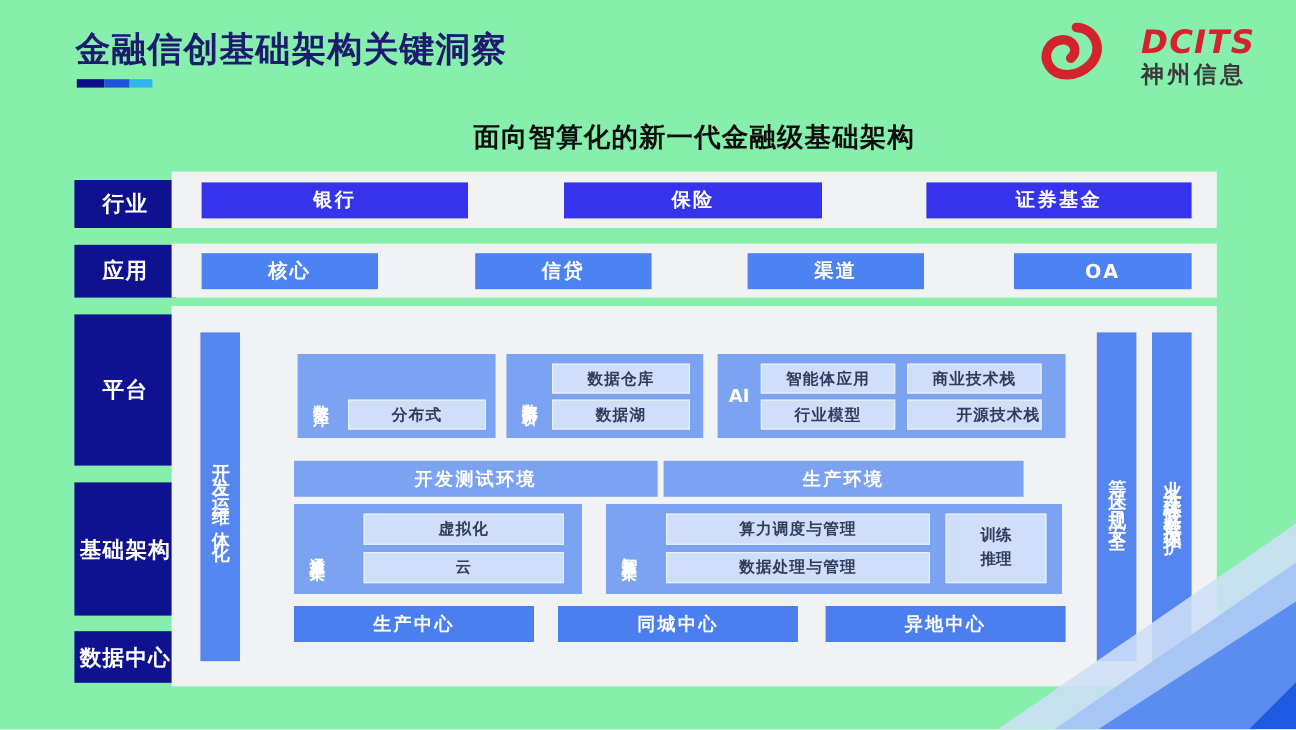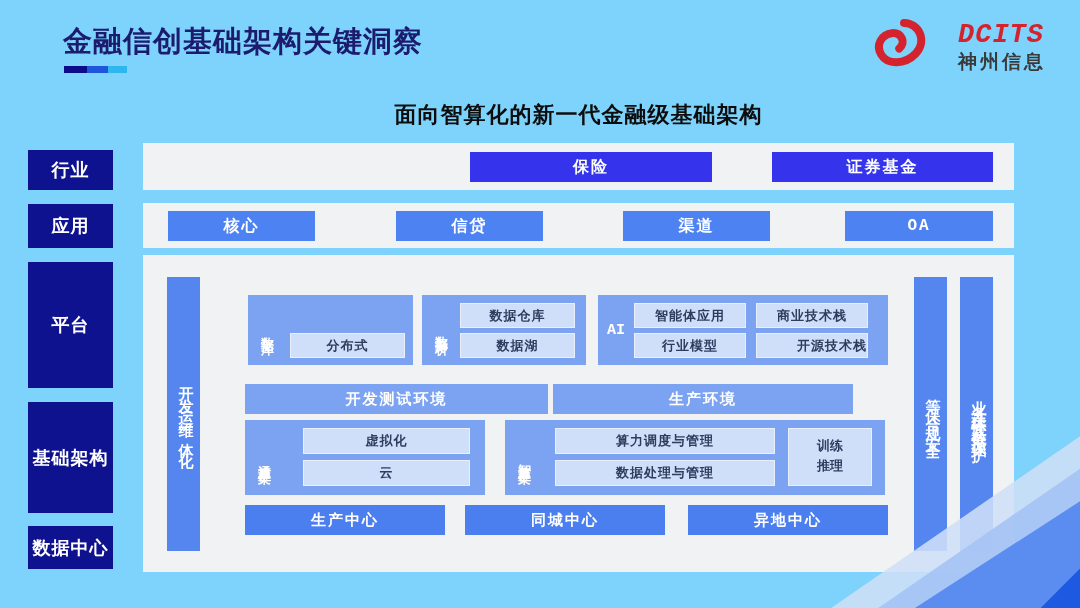--- a/index.html
+++ b/index.html
@@ -1,56 +1,56 @@
 <!DOCTYPE html>
 <html lang="zh"><head>
 <meta charset="utf-8">
 <style>
   * { margin:0; padding:0; box-sizing:border-box; }
   html,body { background:#ffffff; }
   body { font-family:"DejaVu Sans","Liberation Sans",sans-serif; }
-  .page { position:relative; width:1080px; height:608px; background:#7dd3fc; overflow:hidden;font-family:Liberation Mono, monospace; }
+  .page { position:relative; width:1080px; height:608px; background:#86efac; overflow:hidden; }
 
   
   .title { position:absolute; left:63px; top:22px; font-size:29px; font-weight:bold;
            color:#1c1b6e; letter-spacing:1px; }
   .underline { position:absolute; left:64px; top:66px; display:flex; height:7px; }
   .underline .u1 { width:23px; background:#0c0c8a; }
   .underline .u2 { width:21px; background:#1e55dd; }
   .underline .u3 { width:19px; background:#2fb6ee; }
 
   .logo { position:absolute; right:34px; top:16px; display:flex; align-items:center; gap:24px;justify-content:space-between; }
   .logo-texts { display:flex; flex-direction:column; line-height:1.1; }
   .logo-brand { font-size:27px; font-weight:bold; font-style:italic; color:#d5232e; letter-spacing:1px; }
   .logo-company { font-size:19px; font-weight:bold; color:#3a3a3a; letter-spacing:3px; margin-top:2px; }
 
   .subtitle { position:absolute; left:143px; width:871px; top:100px; text-align:center;
               font-size:22px; font-weight:bold; color:#0d0d0d; letter-spacing:1px; }
 
   
-  .sb { position:absolute; left:28px; width:85px; background:#0f128e; color:#fff;
+  .sb { position:absolute; left:62px; width:85px; background:#0f128e; color:#fff;
         font-size:18px; font-weight:bold; display:flex; align-items:center; justify-content:center;
         letter-spacing:1px; }
   .sb1 { top:150px; height:40px; }
   .sb2 { top:204px; height:44px;text-align:center; }
   .sb3 { top:262px; height:126px; }
   .sb4 { top:402px; height:111px; }
   .sb5 { top:526px; height:43px; }
 
   
   .strip { position:absolute; left:143px; width:871px; background:#f1f2f4; }
   .strip1 { top:143px; height:47px; }
   .strip2 { top:203px; height:45px; }
   .bigbox { position:absolute; left:143px; top:255px; width:871px; height:317px; background:#f1f2f4; }
 
   .btn { position:absolute; height:30px; color:#fff; font-size:16px; font-weight:bold;
          display:flex; align-items:center; justify-content:center; letter-spacing:2px; }
   .btn-ind { background:#3534ec; top:152px; }
   .b-bank { left:168px; width:222px; }
-  .b-ins  { left:470px; width:242px; }
+  .b-ins  { left:470px; width:215px; }
   .b-sec  { left:772px; width:221px; }
   .btn-app { background:#4d82f2; top:211px; }
   .b-core { left:168px; width:147px; }
   .b-cred { left:396px; width:147px; }
   .b-chan { left:623px; width:147px; }
   .b-oa   { left:845px; width:148px; }
 
   
   .vbar { position:absolute; top:22px; height:274px; width:33px; background:#5586f0;
           display:flex; align-items:center; justify-content:center; }
@@ -144,20 +144,21 @@
 
   <div class="subtitle">面向智算化的新一代金融级基础架构</div>
 
   <div class="sb sb1">行业</div>
   <div class="sb sb2">应用</div>
   <div class="sb sb3">平台</div>
   <div class="sb sb4">基础架构</div>
   <div class="sb sb5">数据中心</div>
 
   <div class="strip strip1"></div>
+  <div class="btn btn-ind b-bank">银行</div>
   <div class="btn btn-ind b-ins">保险</div>
   <div class="btn btn-ind b-sec">证券基金</div>
 
   <div class="strip strip2"></div>
   <div class="btn btn-app b-core">核心</div>
   <div class="btn btn-app b-cred">信贷</div>
   <div class="btn btn-app b-chan">渠道</div>
   <div class="btn btn-app b-oa">OA</div>
 
   <div class="bigbox">

